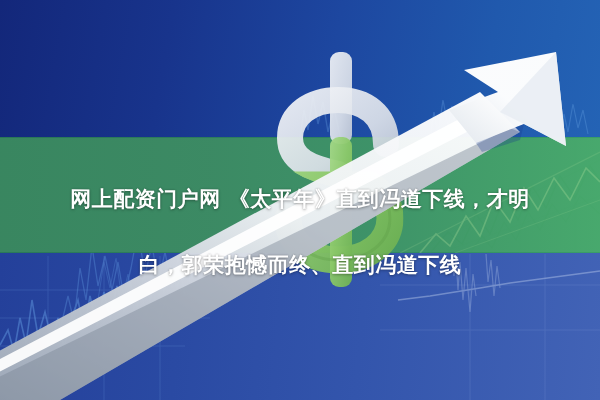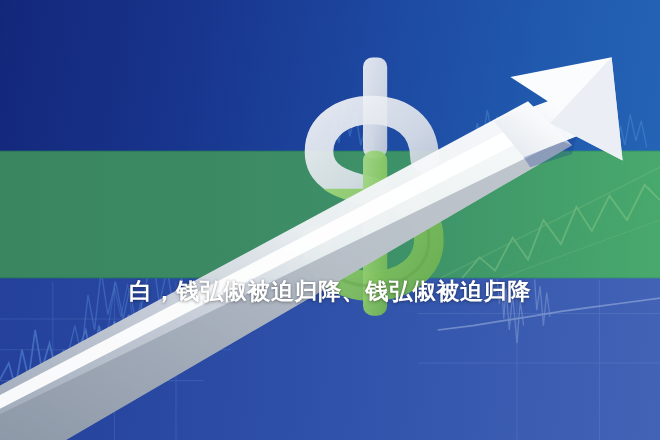--- a/index.html
+++ b/index.html
@@ -193,17 +193,17 @@
 
     <polygon points="-40,400 -40,396 510,128 520,132 60,400" fill="#7d8897" opacity="0.45"></polygon>
 
     <polygon points="556,52 566,146 524,124 476,143 449,110 498,92 464,70" fill="url(#arrowHeadGrad)" opacity="0.98"></polygon>
     <polygon points="556,52 566,146 524,124 500,112" fill="#e6ebf2" opacity="0.75"></polygon>
 
     <polygon points="476,143 524,124 520,140 482,152" fill="#1a3a8e" opacity="0.30"></polygon>
   </svg>
 
   <div class="headline">
-    <br>
-    <span>白，钱弘俶被迫归降、钱弘俶被迫归降</span>
+    <span>网上配资门户网 《太平年》直到冯道下线，才明</span><br>
+    <span>白，郭荣抱憾而终、直到冯道下线</span>
   </div>
 
 </div>
 
 </body></html>

